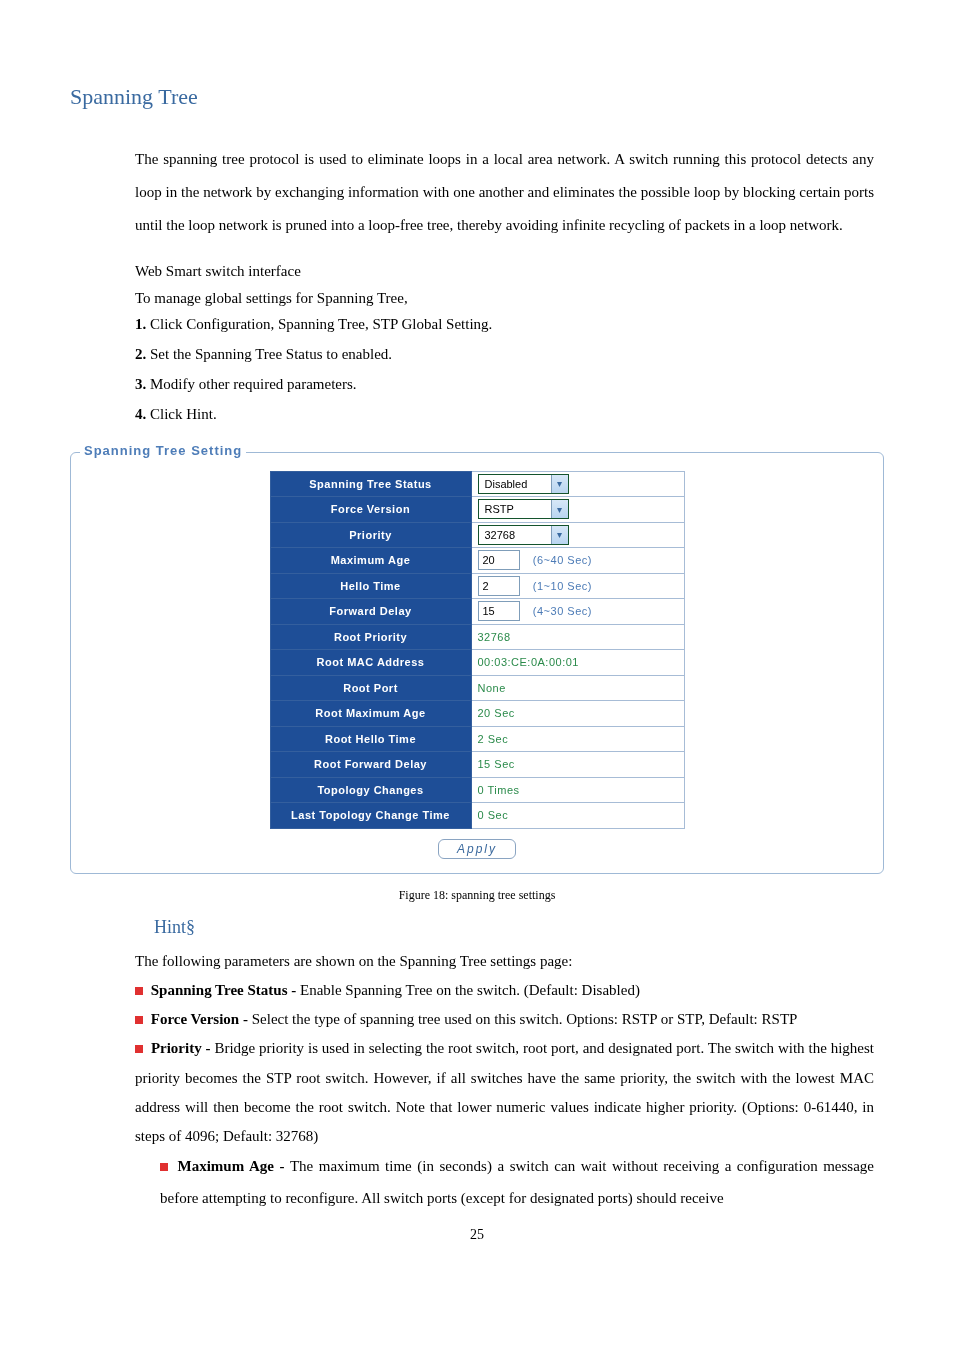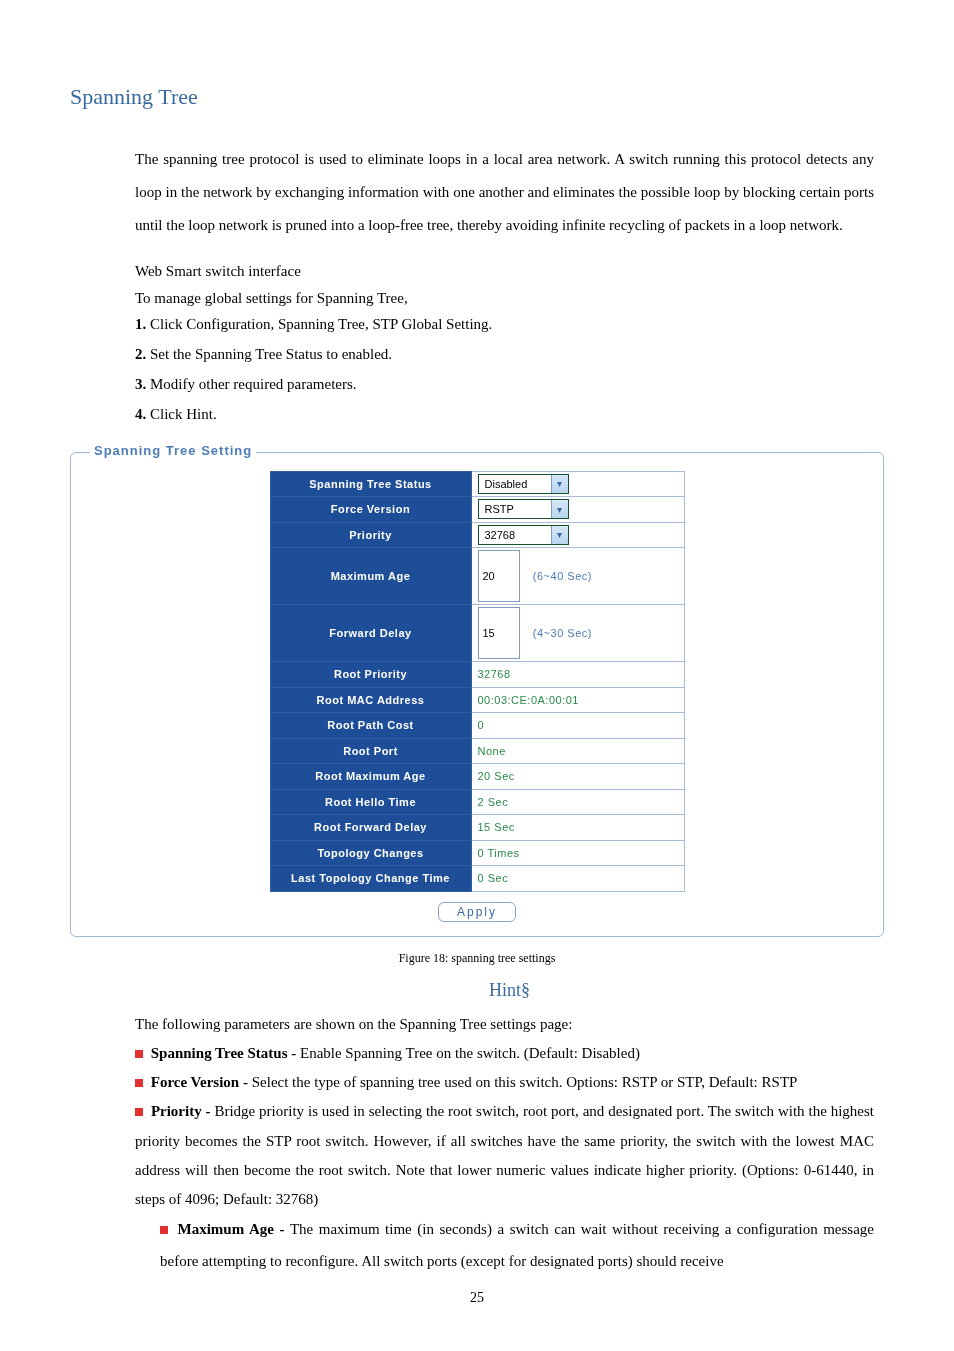--- a/index.html
+++ b/index.html
@@ -39,21 +39,21 @@
   .fieldset-title {
     color: #4E7DB8;
     font-family: Arial, sans-serif;
     font-size: 13px;
     font-weight: bold;
     letter-spacing: 1px;
     background: #fff;
     padding: 0 4px;
     position: relative;
     top: 10px;
-    left: 20px;
+    left: 10px;
     display: inline-block;
   }
   .fieldset {
     border: 1px solid #9FB9D6;
     border-radius: 6px;
     margin: 0 0 6px 0;
     padding: 18px 0 14px 0;
     font-family: Arial, sans-serif;
     font-size: 12px;
   }
@@ -92,21 +92,21 @@
     width: 16px; height: 18px;
     background: linear-gradient(#D6E7F7, #B9D5F0);
     border-left: 1px solid #7F9DB9;
     display:flex; align-items:center; justify-content:center;
     color:#3A6AA0; font-size:10px;
   }
   .num-input {
     border: 1px solid #7F9DB9;
     font-size: 11px;
     font-family: Arial, sans-serif;
-    padding: 17px 4px;
+    padding: 1px 4px;
     width: 32px;
     height: 16px;
     display: inline-block;
     background:#fff;
   }
   .hint-text {
     color: #4C7BB6;
     font-size: 11px;
     font-family: Arial, sans-serif;
     margin-left: 10px;
@@ -122,33 +122,33 @@
     display: block;
     margin: 10px auto 0 auto;
     border: 1px solid #8AA4C2;
     background: #fff;
     color:#3C6A9E;
     font-family: Arial, sans-serif;
     font-size: 12px;
     letter-spacing: 2px;
     padding: 2px 18px;
     border-radius:6px;
+    font-style:italic;
   }
   .caption {
     text-align: center;
     font-size: 12px;
     margin: 12px 0 10px 0;
   }
   .hint-title {
     color:#3A6AA0;
     font-size:18px;
-    margin-left:65px;
+    margin-left:84px;
     margin-top:4px;
     margin-bottom:6px;
-    text-align:center;
   }
   .hint-body {
     margin-left:65px;
     margin-right:10px;
     line-height:1.95;
   }
   .red-sq {
     display:inline-block;
     width:8px; height:8px;
     background:#E03030;
@@ -211,37 +211,40 @@
       </td>
     </tr>
     <tr>
       <td class="lbl">Maximum Age</td>
       <td class="val">
         <span class="num-input">20</span>
         <span class="hint-text">(6~40 Sec)</span>
       </td>
     </tr>
     <tr>
+      <td class="lbl">Hello Time</td>
+      <td class="val">
+        <span class="num-input">2</span>
+        <span class="hint-text">(1~10 Sec)</span>
+      </td>
+    </tr>
+    <tr>
       <td class="lbl">Forward Delay</td>
       <td class="val">
         <span class="num-input">15</span>
         <span class="hint-text">(4~30 Sec)</span>
       </td>
     </tr>
     <tr>
           <td class="lbl">Root Priority</td>
           <td class="val"><span class="green-val">32768</span></td>
         </tr>
     <tr>
           <td class="lbl">Root MAC Address</td>
           <td class="val"><span class="green-val">00:03:CE:0A:00:01</span></td>
-        </tr>
-    <tr>
-          <td class="lbl">Root Path Cost</td>
-          <td class="val"><span class="green-val">0</span></td>
         </tr>
     <tr>
           <td class="lbl">Root Port</td>
           <td class="val"><span class="green-val">None</span></td>
         </tr>
     <tr>
           <td class="lbl">Root Maximum Age</td>
           <td class="val"><span class="green-val">20 Sec</span></td>
         </tr>
     <tr>

